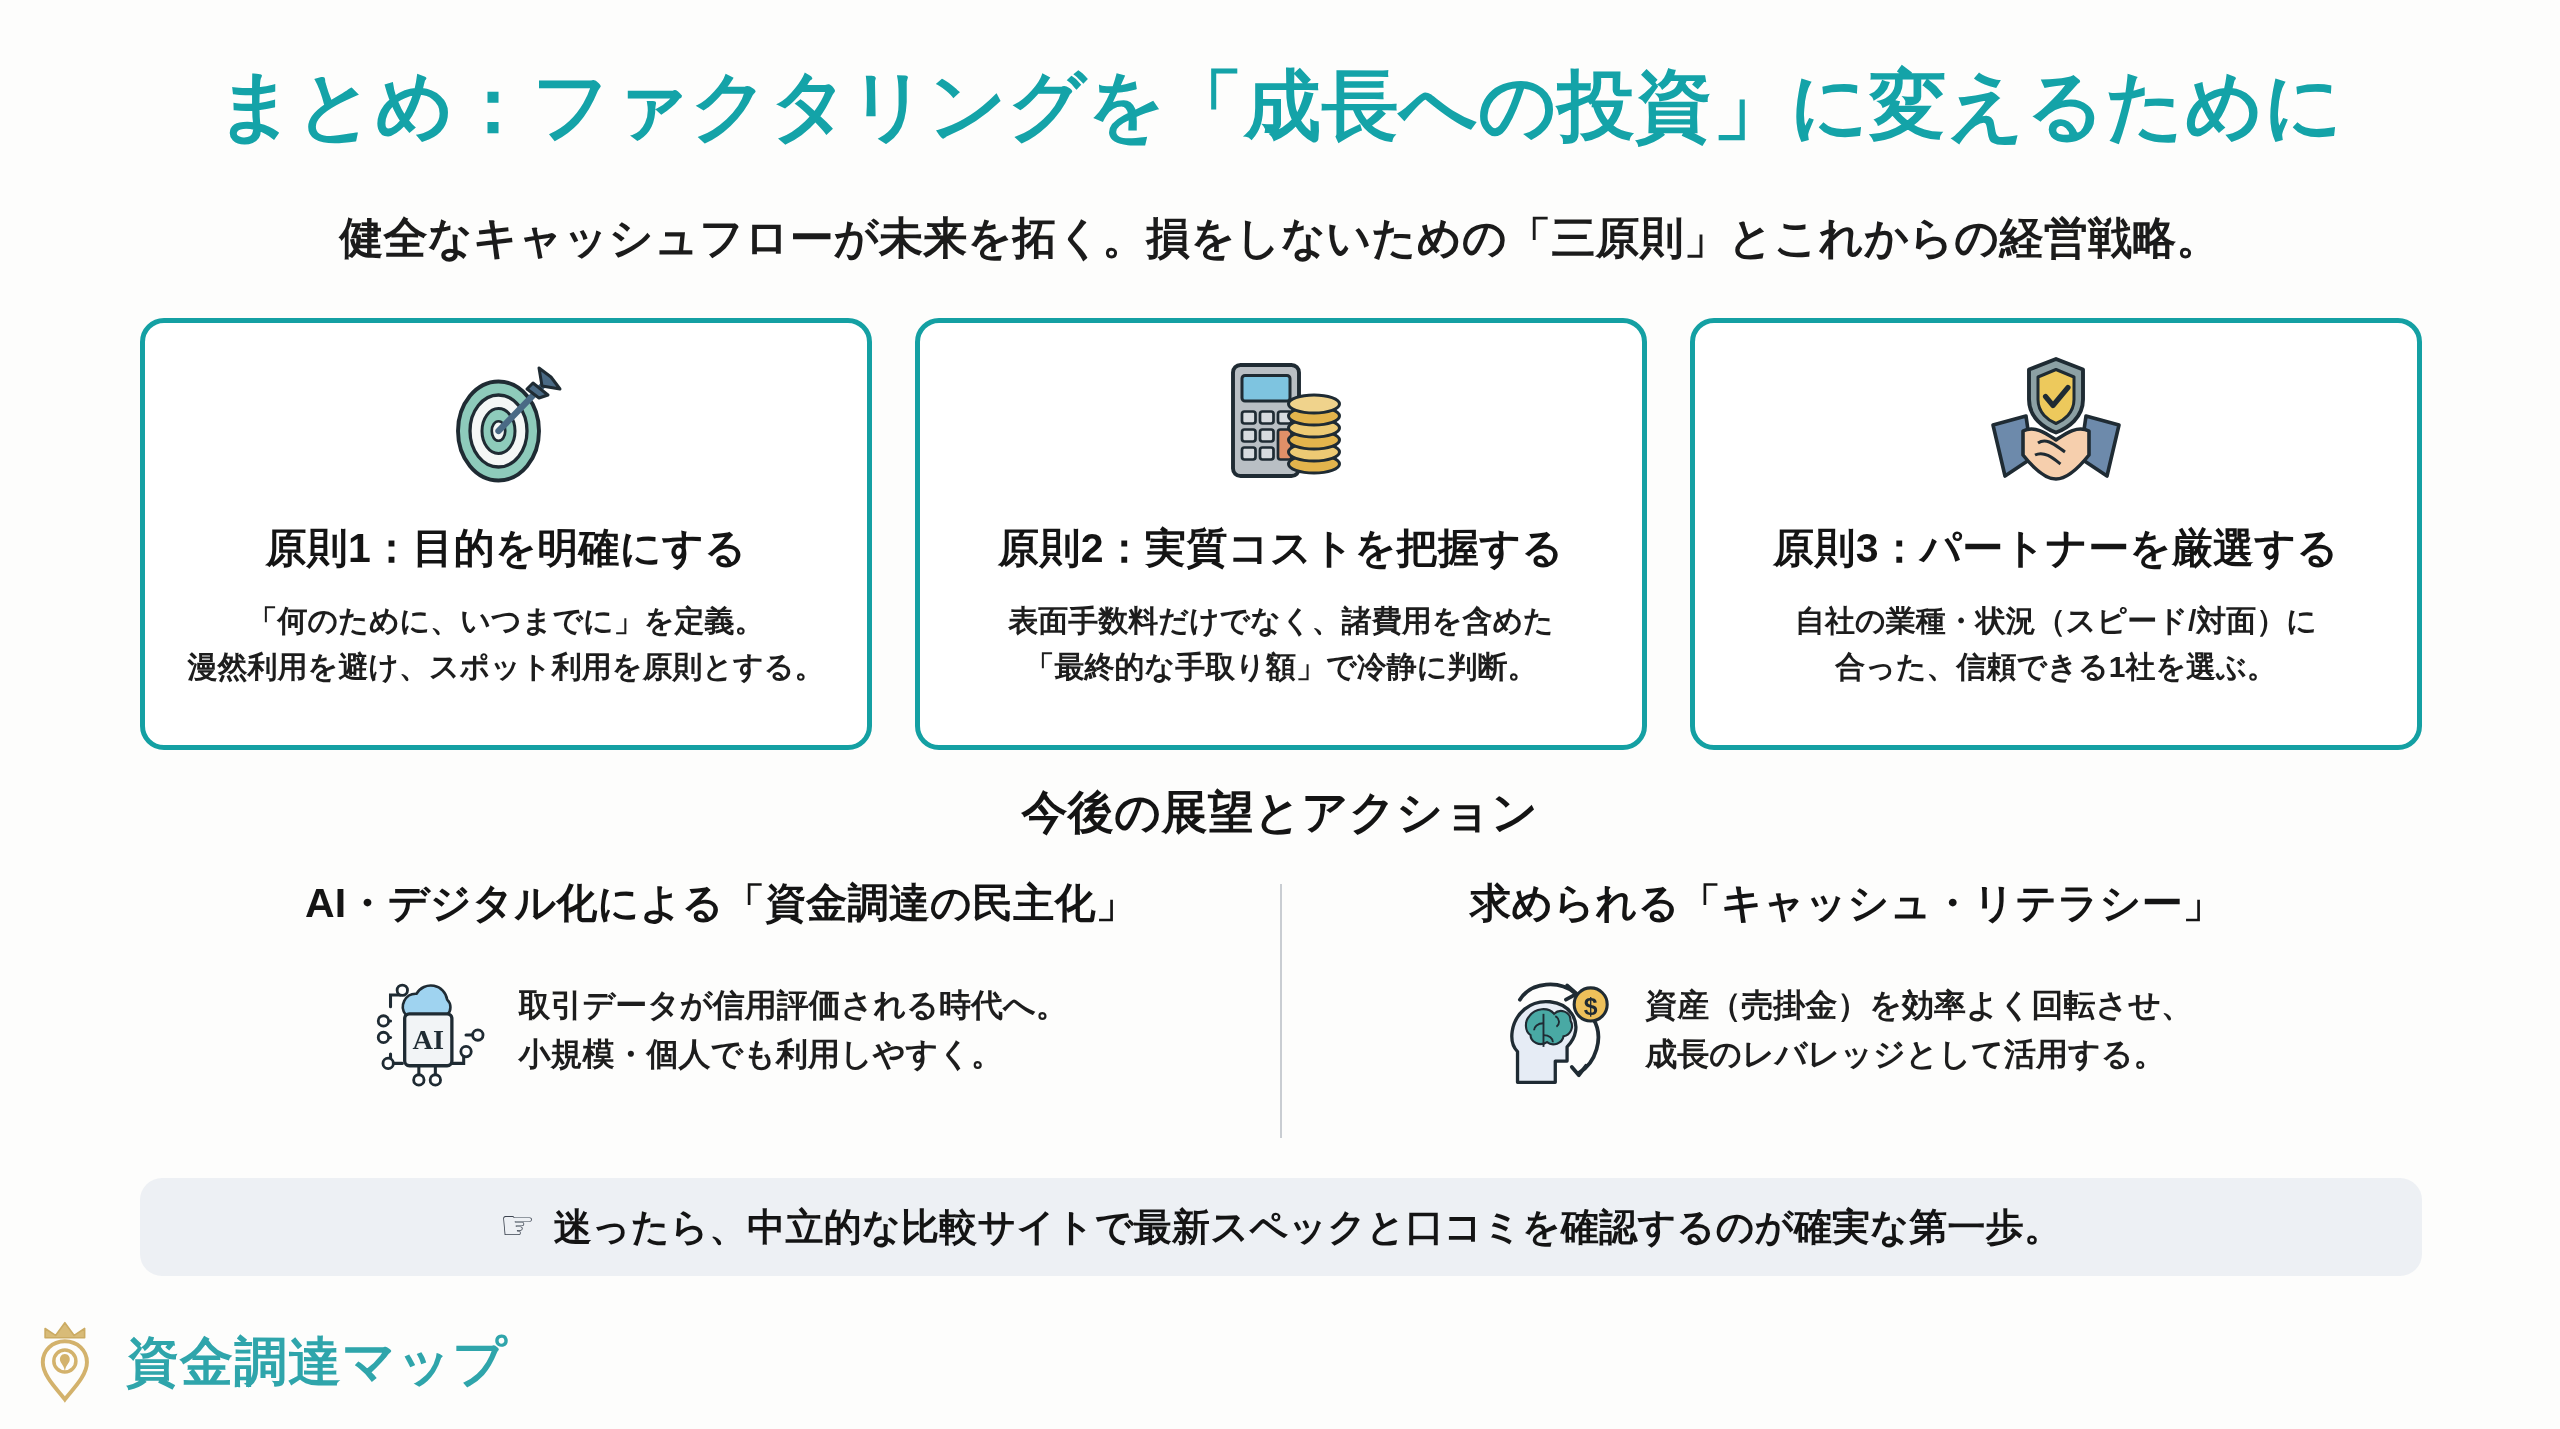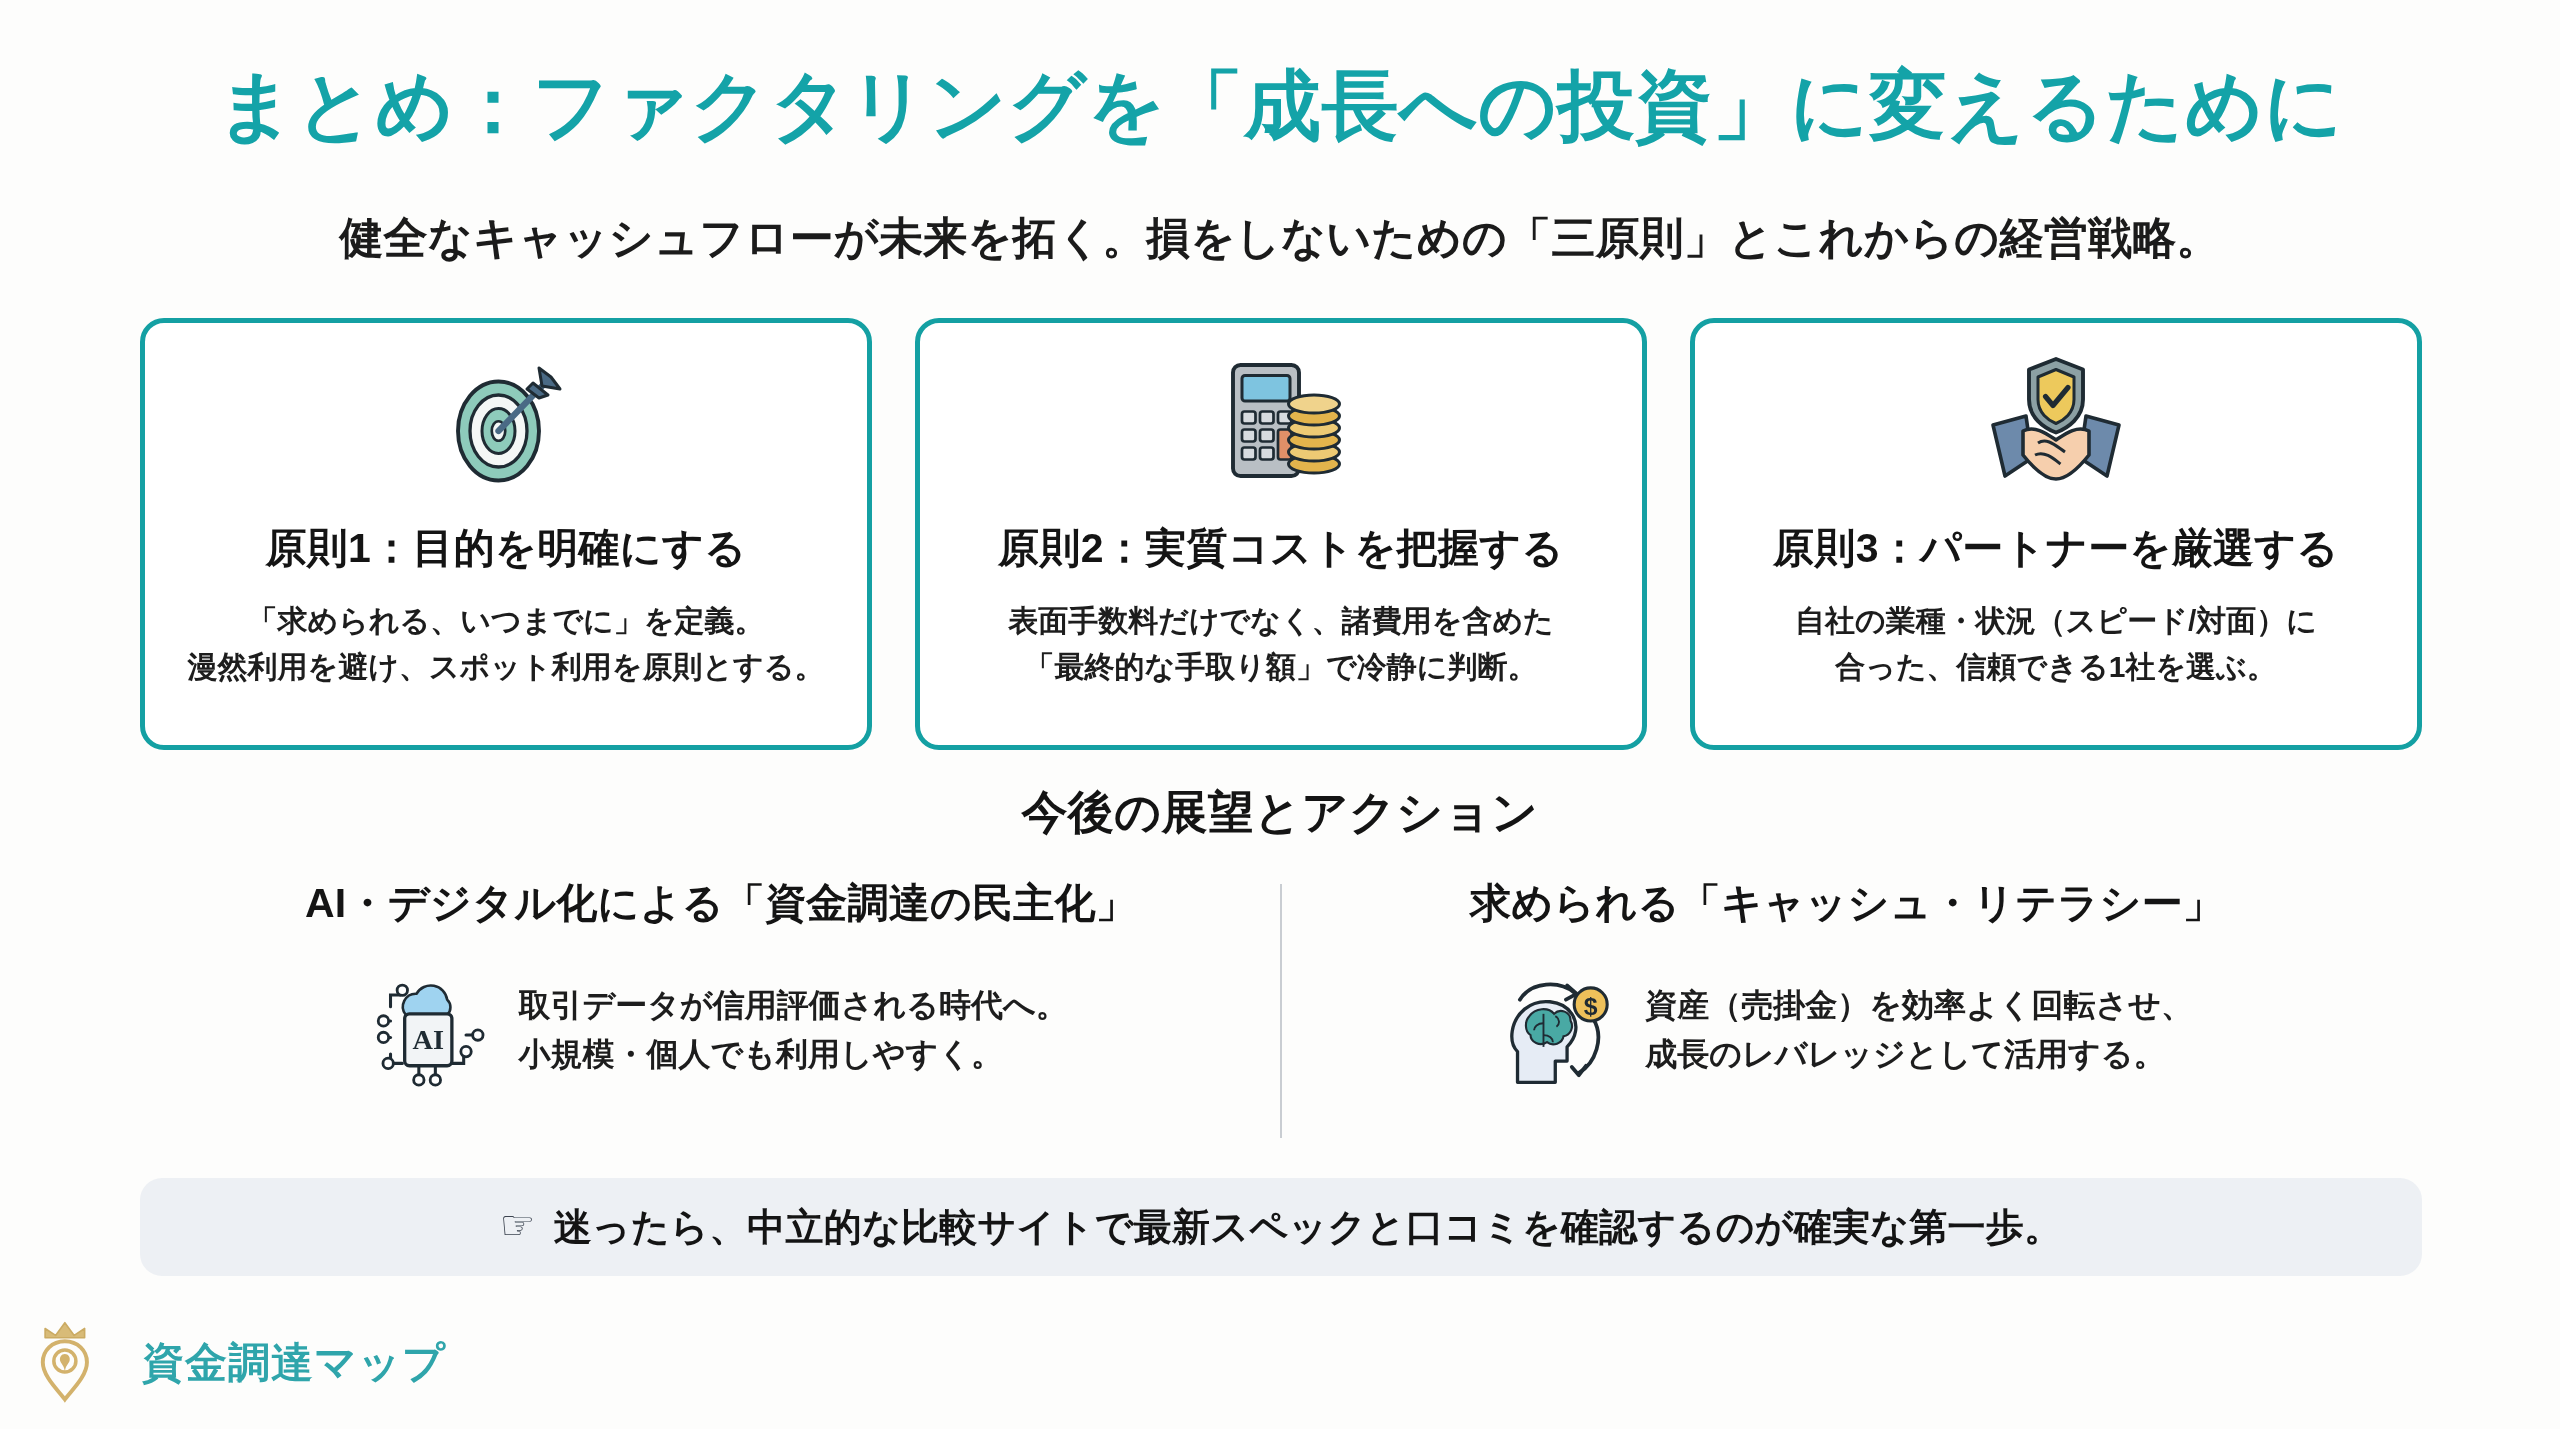--- a/index.html
+++ b/index.html
@@ -201,26 +201,25 @@
   .brand {
     position: absolute;
     left: 38px;
     top: 1318px;
     display: flex;
     align-items: center;
     gap: 18px;
   }
 
   .brand-name {
-    font-size: 42px;
+    font-size: 53px;
     font-weight: 700;
     color: #2fa5ab;
     letter-spacing: 1px;
     white-space: nowrap;
-    margin-left: 16px;
   }
 </style>
 </head>
 <body>
 
 <div class="slide">
 
   <h1 class="title">まとめ：ファクタリングを「成長への投資」に変えるために</h1>
   <p class="subtitle">健全なキャッシュフローが未来を拓く。損をしないための「三原則」とこれからの経営戦略。</p>
 
@@ -232,21 +231,21 @@
           <ellipse cx="45" cy="54" rx="27" ry="33" fill="#8ecbbb" stroke="#1f2b33" stroke-width="2.6"></ellipse>
           <ellipse cx="45" cy="54" rx="19" ry="24" fill="#f4f7f6" stroke="#1f2b33" stroke-width="2.2"></ellipse>
           <ellipse cx="45" cy="54" rx="11" ry="15" fill="#8ecbbb" stroke="#1f2b33" stroke-width="2"></ellipse>
           <ellipse cx="45" cy="54" rx="4.5" ry="6.5" fill="#f4f7f6" stroke="#1f2b33" stroke-width="1.8"></ellipse>
           <path d="M45 54 L78 20" stroke="#4a6a85" stroke-width="4.2" stroke-linecap="round"></path>
           <path d="M72 12 L80 18 L86 26 L74 24 Z" fill="#4a6a85" stroke="#1f2b33" stroke-width="2" stroke-linejoin="round"></path>
           <path d="M68 22 L78 30 L72 32 L64 26 Z" fill="#4a6a85" stroke="#1f2b33" stroke-width="2" stroke-linejoin="round"></path>
         </svg>
       </div>
       <div class="card-title">原則1：目的を明確にする</div>
-      <div class="card-body">「求められる、いつまでに」を定義。
+      <div class="card-body">「何のために、いつまでに」を定義。
 漫然利用を避け、スポット利用を原則とする。</div>
     </div>
 
     <div class="card">
       <div class="card-icon">
         <svg width="150" height="150" viewBox="0 0 100 100" aria-hidden="true">
           <rect x="18" y="10" width="44" height="74" rx="5" fill="#b9bfc4" stroke="#1f2b33" stroke-width="2.6"></rect>
           <rect x="24" y="17" width="32" height="17" rx="2" fill="#7ec4e0" stroke="#1f2b33" stroke-width="2"></rect>
           <g fill="#d7dbdf" stroke="#1f2b33" stroke-width="1.8">
             <rect x="24" y="41" width="9" height="8" rx="1.6"></rect>

